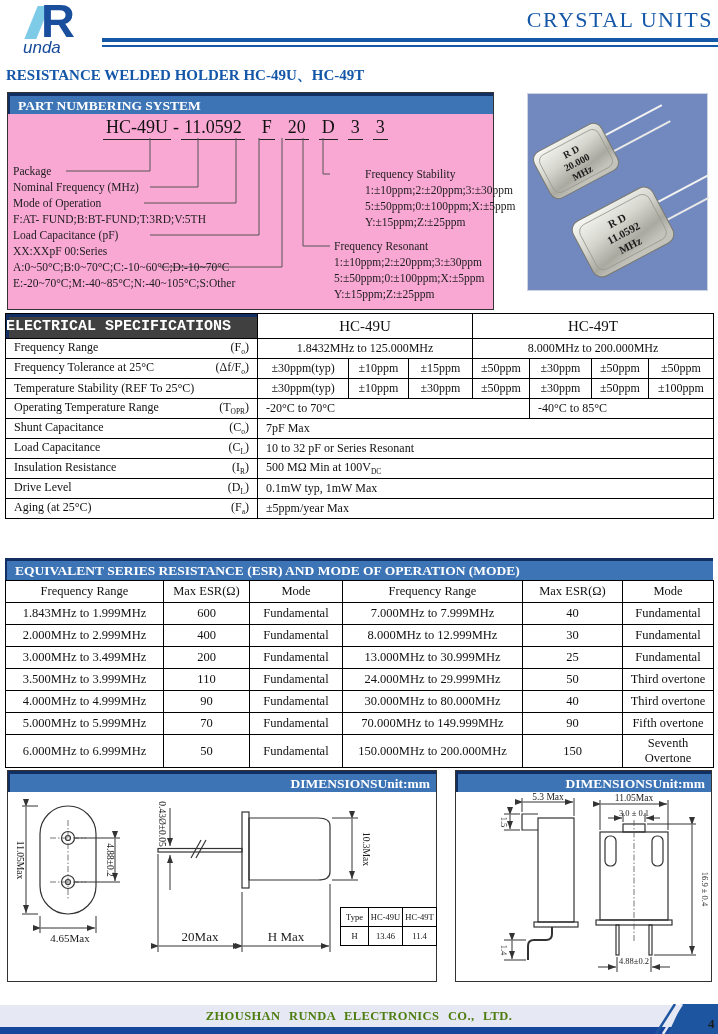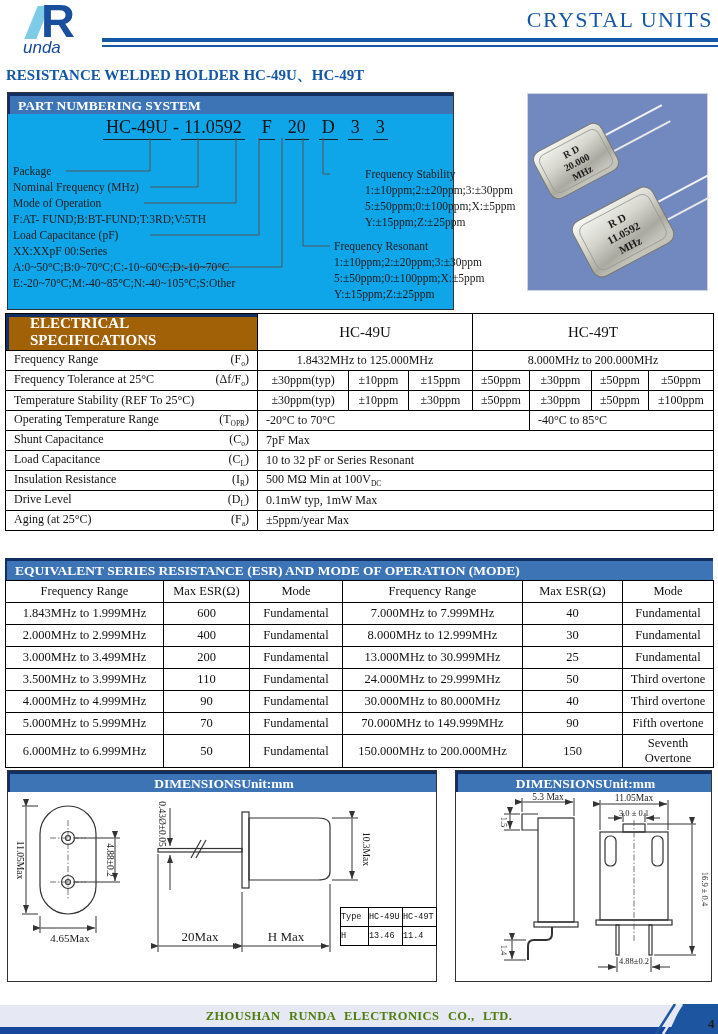--- a/index.html
+++ b/index.html
@@ -15,59 +15,59 @@
   .rule1 { position:absolute; left:102px; right:0; top:38px; height:4px; background:#1558a8; }
   .rule2 { position:absolute; left:102px; right:0; top:45px; height:2px; background:#1558a8; }
   .crystal-title { position:absolute; right:5px; top:7px; font-size:22px; color:#1558a8; letter-spacing:1.5px; }
   .page-title { position:absolute; left:6px; top:66px; font-weight:bold; font-size:15px; color:#1457a8; }
 
   
   .bluebar { background:#3d74b5; color:#fff; font-weight:bold; font-size:13.5px;
              border-top:3px solid #122f63; border-left:2px solid #122f63; padding:2px 6px 2px 8px; }
 
   
-  .pn-box { position:absolute; left:7px; top:92px; width:447px; height:218px; border:1.5px solid #333; background:#0ea5e9; }
+  .pn-box { position:absolute; left:7px; top:92px; width:487px; height:218px; border:1.5px solid #333; background:#f9a8d4; }
   .pn-box .bluebar { height:21px; }
   .pn-content { position:absolute; left:0; top:21px; right:0; bottom:0; }
   .pn-code { position:absolute; left:95px; top:3px; font-size:18px; color:#111; white-space:nowrap; }
   .pn-code .seg { display:inline-block; border-bottom:1.5px solid #222; padding:0 3px 1px 3px; }
   .pn-code .sep { display:inline-block; padding:0 2px 1px 2px; }
   .pn-code .g16{ margin-left:14px; } .pn-code .g12{ margin-left:10px; }
   .pn-lines { position:absolute; left:0; top:0; width:487px; height:197px; }
   .pn-left { position:absolute; left:5px; top:49px; font-size:11.5px; line-height:16px; color:#1c1c1c; white-space:nowrap; }
   .pn-right1 { position:absolute; left:326px; top:52px; font-size:11.5px; line-height:16px; color:#1c1c1c; white-space:nowrap;margin-left:31px; }
   .pn-right2 { position:absolute; left:326px; top:124px; font-size:11.5px; line-height:16px; color:#1c1c1c; white-space:nowrap; }
 
   
   .photo { position:absolute; left:527px; top:93px; width:181px; height:198px; background:#7289c0; border:1px solid #ccd3e2; }
 
   
   table { border-collapse:collapse; table-layout:fixed; }
   .spec { position:absolute; left:5px; top:313px; width:708px; border:1.5px solid #000; font-size:12px; }
   .spec td { border:1px solid #000; height:20px; text-align:center; padding:1px 2px; overflow:hidden; }
   .spec tr.hd td { height:25px; font-size:15px; }
-  .spec td.bluecell { background:#a16207; color:#fff; font-weight:bold; font-size:13px; text-align:left; padding-left:24px;
-                      box-shadow:inset 0 3px 0 #122f63, inset 3px 0 0 #122f63; }
+  .spec td.bluecell { background:#404040; color:#fff; font-weight:bold; font-size:13px; text-align:left; padding-left:0;
+                      box-shadow:inset 0 3px 0 #122f63, inset 3px 0 0 #122f63;font-family:Liberation Mono, monospace; }
   .spec td.lbl { text-align:left; }
   .spec td.lbl .lr { display:flex; justify-content:space-between; align-items:baseline; padding:0 6px 0 6px; }
   .spec td.lv { text-align:left; padding-left:8px; }
   sub { font-size:0.62em; }
 
   .esr-bar { position:absolute; left:5px; top:558px; width:708px; height:22px; font-size:13.5px; }
   .esr { position:absolute; left:5px; top:580px; width:708px; border:1.5px solid #000; font-size:12.5px; }
   .esr td { border:1px solid #000; height:22px; text-align:center; padding:1px 2px; overflow:hidden; }
 
   
   .dim-box { position:absolute; border:1.5px solid #333; background:#fff; }
   .dim-left { left:7px; top:770px; width:430px; height:212px; }
   .dim-right { left:455px; top:770px; width:257px; height:212px; }
-  .dim-box .bluebar { height:21px; display:flex; justify-content:center; }
+  .dim-box .bluebar { height:21px; display:flex; justify-content:flex-end; }
   .dim-draw { position:absolute; left:0; top:21px; }
   .mini-table { position:absolute; left:332px; top:136px; width:96px; font-size:8.5px; }
-  .mini-table td { border:1px solid #000; height:19px; text-align:left; overflow:hidden;font-family:Liberation Mono, monospace; }
+  .mini-table td { border:1px solid #000; height:19px; text-align:center; overflow:hidden; }
   svg text { font-family:"Liberation Serif","DejaVu Serif",serif; fill:#1c1c1c; }
 
   
   .footer-band { position:absolute; left:0; top:1005px; width:718px; height:22px; background:#e6e9f3;
                  display:flex; align-items:center; justify-content:center; }
   .footer-company { font-weight:bold; font-size:12.5px; color:#4d7c0f; word-spacing:5px; letter-spacing:0.4px; }
   .footer-bar { position:absolute; left:0; top:1027px; width:718px; height:7px; background:#17479c; }
   .page-corner { position:absolute; right:0; top:1004px; width:70px; height:30px; }
 </style>
 </head>

